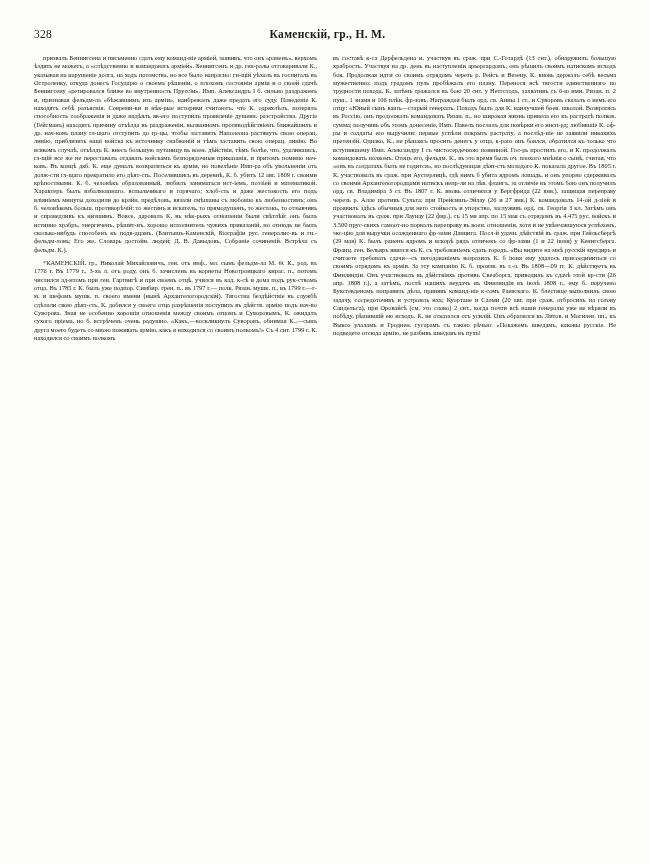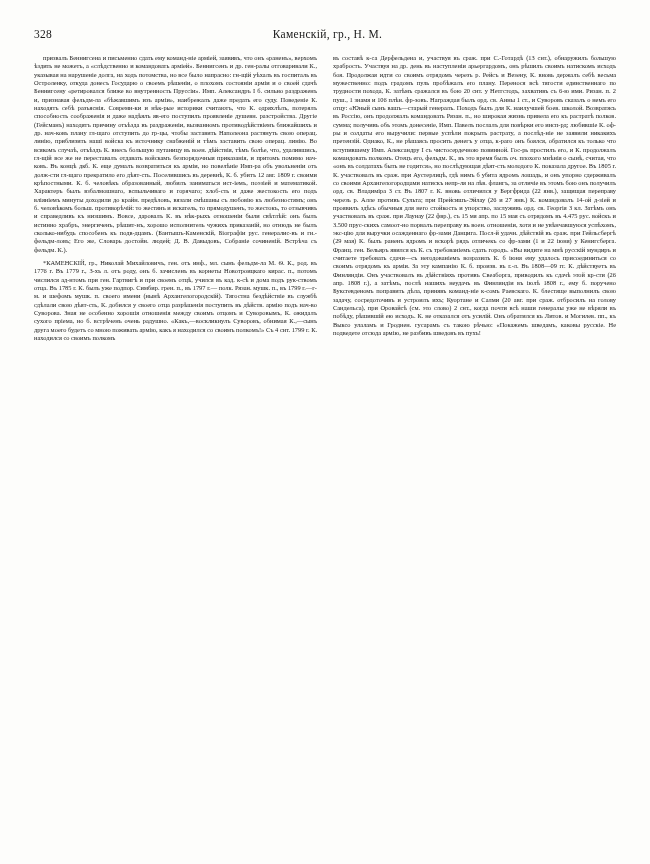--- a/index.html
+++ b/index.html
@@ -32,21 +32,21 @@
     font-size: 11.5px;
     font-weight: normal;
     width: 60px;
     text-align: left;
     letter-spacing: 0.2px;
   }
   .running-title {
     flex: 1;
     text-align: center;
     font-size: 11.5px;
-    font-weight: normal;
+    font-weight: bold;
     letter-spacing: 0.3px;
     margin-right: 55px;
   }
   .columns {
     display: flex;
     gap: 16px;
     align-items: flex-start;
   }
   .col {
     width: 283px;

